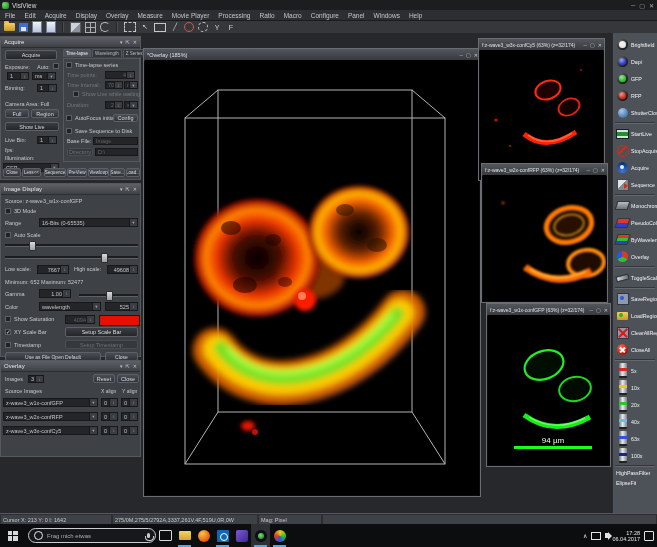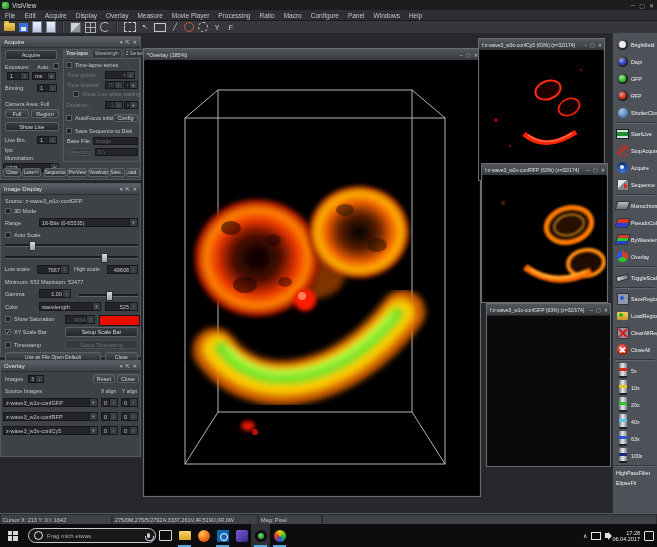--- a/index.html
+++ b/index.html
@@ -529,20 +529,37 @@
 
   <div class="iwin" style="left:486px;top:303px;width:125px;height:164px;">
     <div class="iwtitle" style="font-size:5px;">
       <span>f:z-wave3_w1x-confGFP (63%) (z=32/174)</span>
       <span class="iwctl">
         <span>─</span>
         <span>▢</span>
         <span>✕</span>
       </span>
     </div>
+    <div class="iwbody">
+      <svg width="123" height="151" viewBox="0 0 123 151">
+        <defs>
+            <filter id="gb" x="-30%" y="-30%" width="160%" height="160%">
+              <feGaussianBlur stdDeviation="0.5"></feGaussianBlur>
+            </filter>
+          </defs>
+        <g filter="url(#gb)">
+          <ellipse cx="56" cy="50" rx="20" ry="14" transform="rotate(-20 56 50)" fill="rgba(10,90,10,0.15)" stroke="#22ee22" stroke-width="2.2"></ellipse>
+          <ellipse cx="87" cy="74" rx="16" ry="12" transform="rotate(-12 87 74)" fill="rgba(10,80,10,0.12)" stroke="#1ed81e" stroke-width="2"></ellipse>
+          <path d="M 36 100 Q 66 122 102 102" fill="none" stroke="#15ee15" stroke-width="5"></path>
+          <path d="M 41 102 Q 67 118 97 103" fill="none" stroke="#a0ffa0" stroke-width="1.4" opacity="0.7"></path>
+        </g>
+        <rect x="26" y="131" width="78" height="3" fill="#18ff18"></rect>
+        <text x="65" y="128" text-anchor="middle" font-size="8" fill="#e8ffe8" font-family="Liberation Sans, sans-serif">94 µm</text>
+      </svg>
+    </div>
   </div>
 
   <div id="rtools" class="abs">
     <div class="rt-item">
         <span class="ric">
           <span class="i-lamp c-white"></span>
         </span>
         <span class="rt-label">Brightfield</span>
       </div>
     <div class="rt-item">

